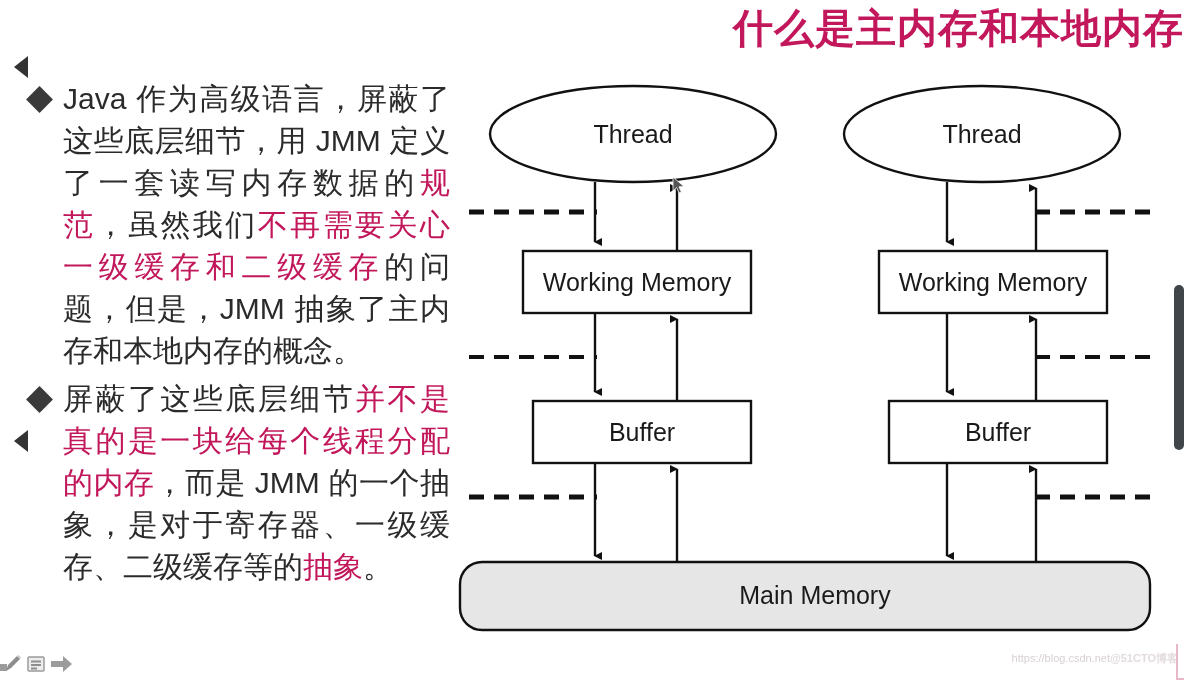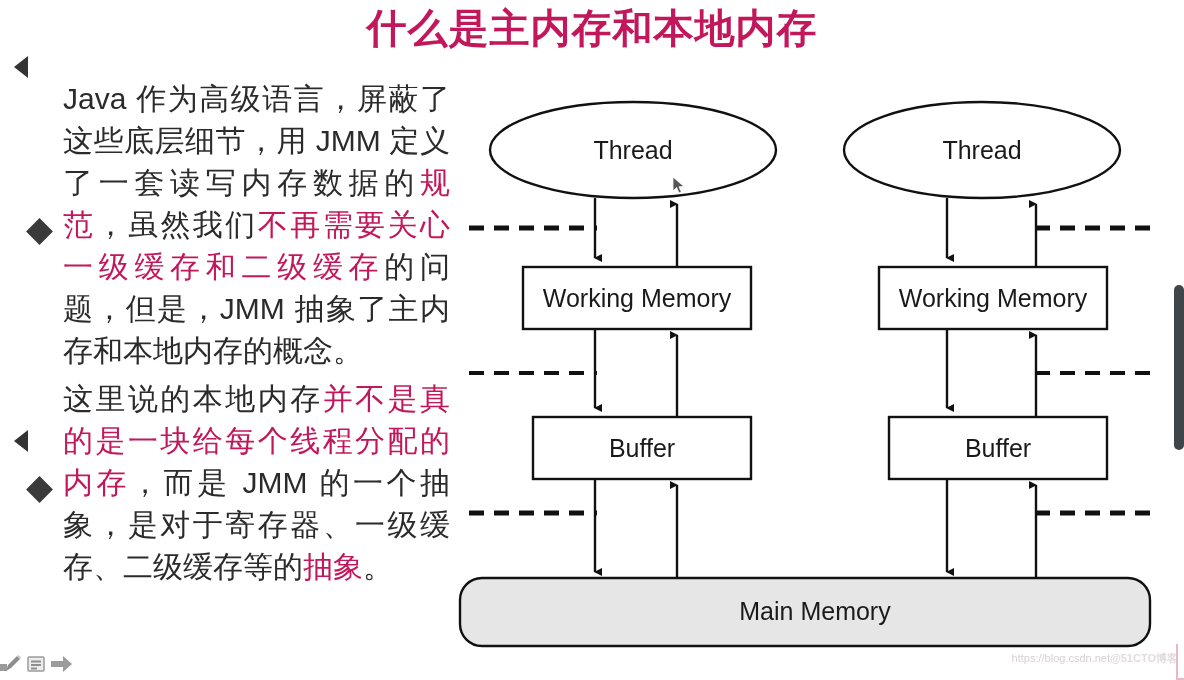--- a/index.html
+++ b/index.html
@@ -6,48 +6,48 @@
   body{
     width:1184px;height:680px;position:relative;overflow:hidden;
     font-family:"Liberation Sans","DejaVu Sans",sans-serif;
     background:#ffffff;
   }
   .slide{position:absolute;inset:0;}
 
   
   .title{
     position:absolute;left:0;top:6px;width:1184px;
-    text-align:center;
+    text-align:right;
     font-size:40px;font-weight:bold;letter-spacing:1px;
     color:#c2185b;
     line-height:1.1;
     white-space:nowrap;
   }
 
   
   .text-col{
     position:absolute;left:30px;top:78px;width:420px;
   }
-  .bullet-row{display:flex;align-items:center;}
+  .bullet-row{display:flex;align-items:flex-start;}
   .diamond{
     width:19px;height:19px;background:#3a3a3a;
     transform:rotate(45deg);
     flex:0 0 auto;margin-top:12px;margin-right:14px;
   }
   .btext{
     flex:1 1 auto;
     font-size:30px;line-height:42px;color:#2b2b2b;
     text-align:justify;
     word-break:break-all;
   }
   .para2{margin-top:6px;}
   .hl{color:#c2185b;}
 
   
-  .diagram{position:absolute;left:455px;top:95px;width:700px;height:575px;}
+  .diagram{position:absolute;left:455px;top:79px;width:700px;height:575px;}
   .diagram svg{display:block;}
 
   
   .mini-toolbar{
     position:absolute;left:0;bottom:2px;display:flex;align-items:flex-end;gap:4px;
   }
   .mini-toolbar .mi{display:block;}
 
   
   .nav-arrow{
@@ -93,21 +93,21 @@
 
   <div class="text-col">
 
     <div class="bullet-row">
       <span class="diamond"></span>
       <div class="btext"><span>Java 作为高级语言，屏蔽了这些底层细节，用 JMM 定义了一套读写内存数据的</span><span class="hl">规范</span><span>，虽然我们</span><span class="hl">不再需要关心一级缓存和二级缓存</span><span>的问题，但是，JMM 抽象了主内存和本地内存的概念。</span></div>
     </div>
 
     <div class="bullet-row para2">
       <span class="diamond"></span>
-      <div class="btext"><span>这里说的本地内存</span><span class="hl">并不是真的是一块给每个线程分配的内存</span><span>，而是 JMM 的一个抽象，是对于寄存器、一级缓存、二级缓存等的</span><span class="hl">抽象</span><span>。</span></div>
+      <div class="btext"><span>屏蔽了这些底层细节</span><span class="hl">并不是真的是一块给每个线程分配的内存</span><span>，而是 JMM 的一个抽象，是对于寄存器、一级缓存、二级缓存等的</span><span class="hl">抽象</span><span>。</span></div>
     </div>
 
   </div>
 
   <div class="diagram">
     <svg width="700" height="575" viewBox="0 0 700 575" xmlns="http://www.w3.org/2000/svg">
       <defs>
         <marker id="arrowdown" markerWidth="10" markerHeight="10" refX="5" refY="8" orient="auto" markerUnits="userSpaceOnUse">
           <path d="M1,1 L9,1 L5,9 z" fill="#111"></path>
         </marker>

